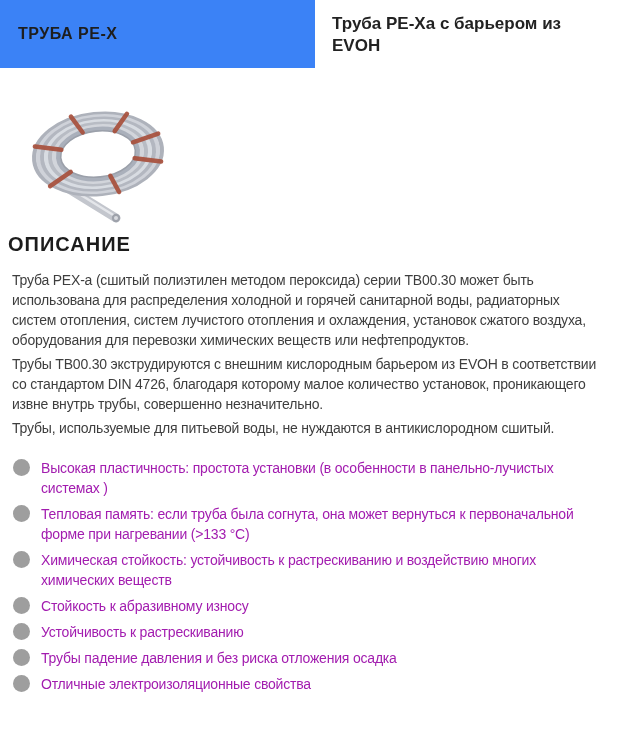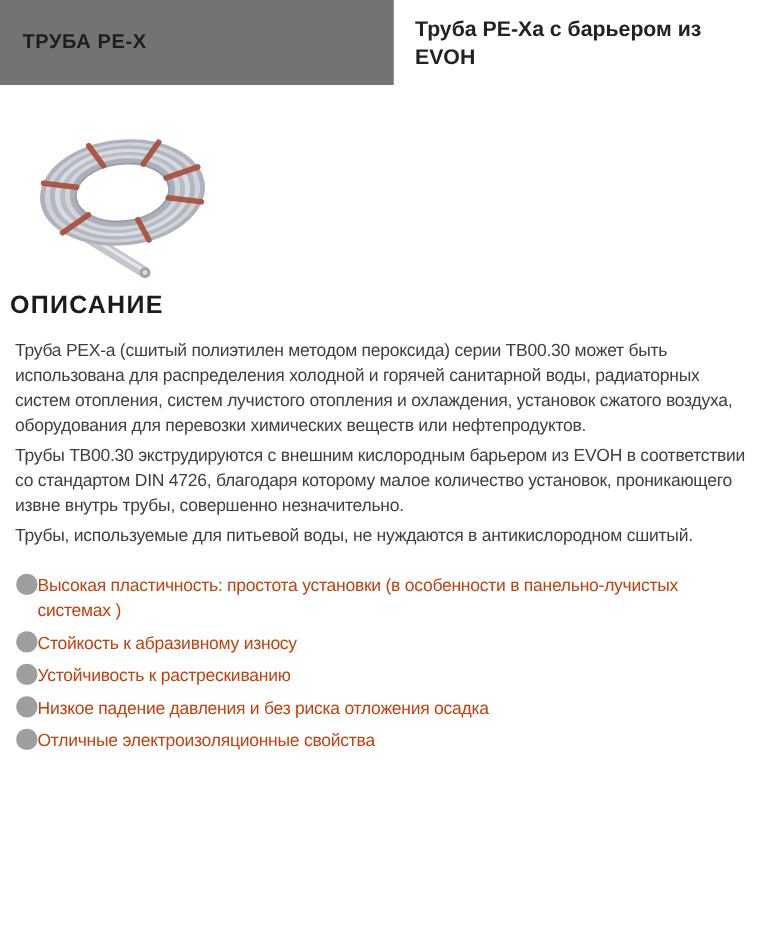--- a/index.html
+++ b/index.html
@@ -14,21 +14,21 @@
     font-family: "Liberation Sans", sans-serif;
     color: #3e3e3e;
   }
   .page { width: 618px; height: 753px; position: relative; }
 
   
   .header-row { display: flex; align-items: flex-start; }
   .category {
     width: 315px;
     height: 68px;
-    background: #737373;
+    background: #3b82f6;
     display: flex;
     align-items: center;
     padding-left: 18px;
     box-sizing: border-box;
     flex: 0 0 auto;
   }
   .category span {
     font-size: 16px;
     font-weight: 600;
     letter-spacing: 0.5px;
@@ -78,25 +78,26 @@
   .adv-item { display: flex; align-items: flex-start; margin-bottom: 6px; }
   .bullet {
     flex: 0 0 17px;
     width: 17px;
     height: 17px;
     border-radius: 50%;
     background: #9e9e9e;
     margin: 1px 0 0 5px;
   }
   .adv-text {
+    margin-left: 11px;
     max-width: 560px;
     font-size: 14px;
     letter-spacing: -0.2px;
     line-height: 20px;
-    color: #c2410c;
+    color: #a21caf;
   }
 </style>
 </head>
 <body>
 
 <div class="page">
 
   <div class="header-row">
     <div class="category">
       <span>ТРУБА PE-X</span>
@@ -143,29 +144,37 @@
   </div>
 
 
   <div class="adv-list">
     <div class="adv-item">
       <span class="bullet"></span>
       <span class="adv-text">Высокая пластичность: простота установки (в особенности в панельно-лучистых системах )</span>
     </div>
     <div class="adv-item">
       <span class="bullet"></span>
+      <span class="adv-text">Тепловая память: если труба была согнута, она может вернуться к первоначальной форме при нагревании (&gt;133 °C)</span>
+    </div>
+    <div class="adv-item">
+      <span class="bullet"></span>
+      <span class="adv-text">Химическая стойкость: устойчивость к растрескиванию и воздействию многих химических веществ</span>
+    </div>
+    <div class="adv-item">
+      <span class="bullet"></span>
       <span class="adv-text">Стойкость к абразивному износу</span>
     </div>
     <div class="adv-item">
       <span class="bullet"></span>
       <span class="adv-text">Устойчивость к растрескиванию</span>
     </div>
     <div class="adv-item">
       <span class="bullet"></span>
-      <span class="adv-text">Низкое падение давления и без риска отложения осадка</span>
+      <span class="adv-text">Трубы падение давления и без риска отложения осадка</span>
     </div>
     <div class="adv-item">
       <span class="bullet"></span>
       <span class="adv-text">Отличные электроизоляционные свойства</span>
     </div>
   </div>
 
 </div>
 
 </body></html>

